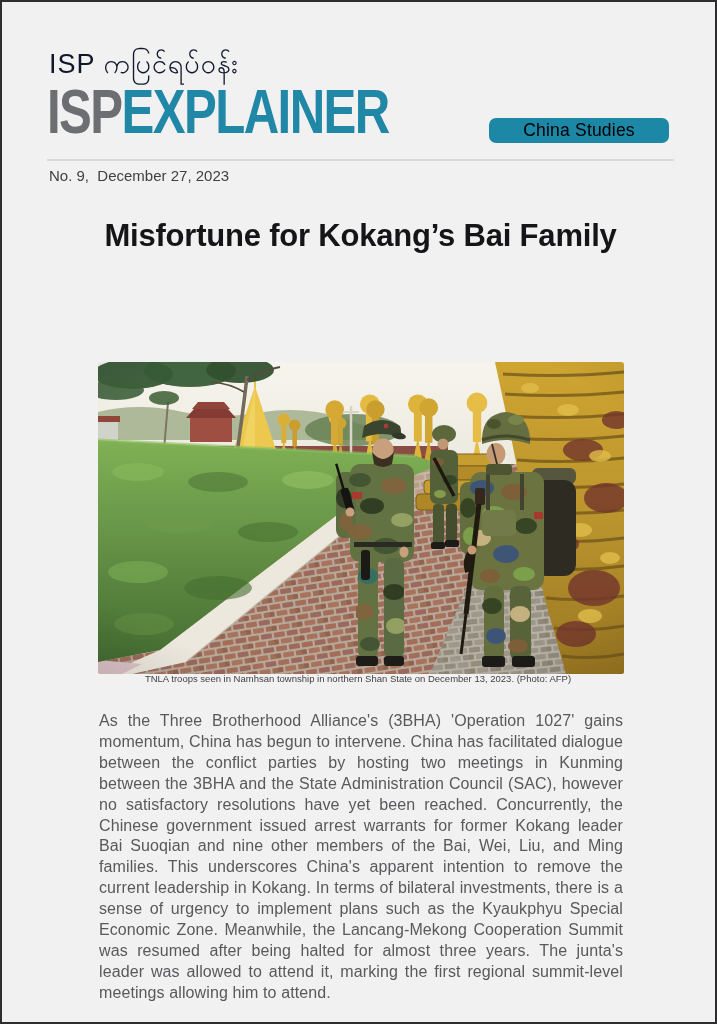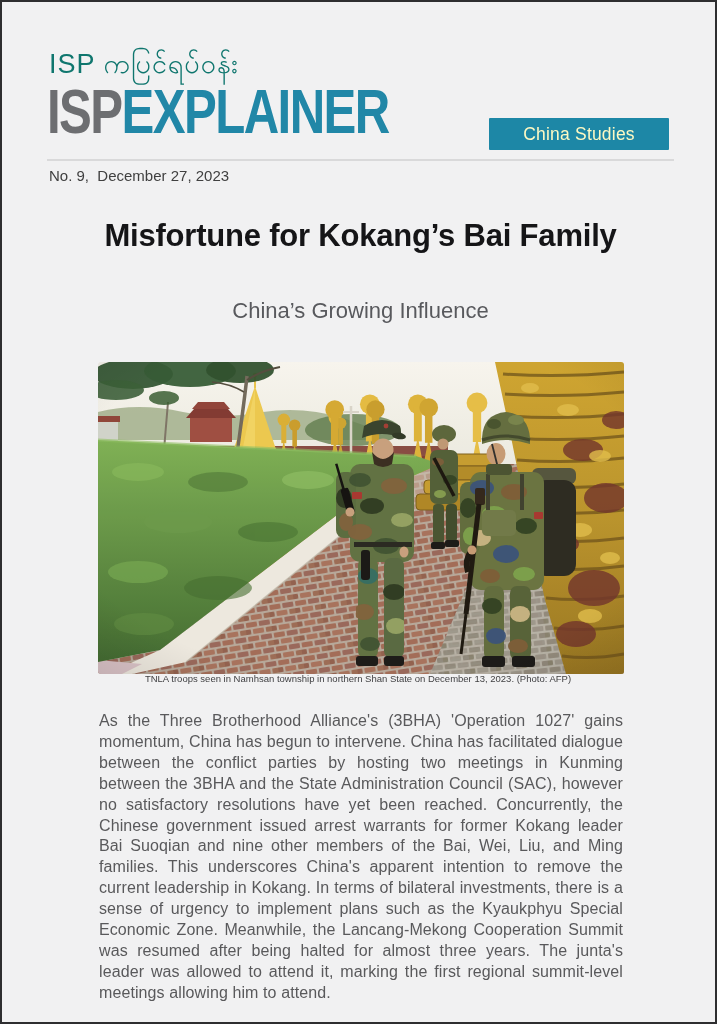--- a/index.html
+++ b/index.html
@@ -1,27 +1,27 @@
 <!DOCTYPE html>
 <html><head>
 <meta charset="utf-8">
 <style>
   html,body{margin:0;padding:0;background:#e6e6e8;}
   .page{
     position:relative;width:717px;height:1024px;margin:0 auto;
     background:#f1f1f2;border:2px solid #2e2e30;box-sizing:border-box;
     font-family:"Liberation Sans","DejaVu Sans",sans-serif;overflow:hidden;
   }
-  .burmese{position:absolute;left:47px;top:44px;font-size:27px;color:#0f766e;letter-spacing:1px;}
+  .burmese{position:absolute;left:47px;top:44px;font-size:27px;color:#0f172a;letter-spacing:1px;}
   .logo{position:absolute;left:45px;top:76px;font-size:63px;font-weight:bold;letter-spacing:-2px;
         transform:scaleX(0.78);transform-origin:0 0;white-space:nowrap;line-height:66px;}
   .logo-isp{color:#6d6e71;}
   .logo-exp{color:#2187a7;}
-  .badge{position:absolute;left:487px;top:116px;width:180px;height:32px;background:#1d87a6;color:#fef9c3;
-         border-radius:1px;font-size:17.5px;font-weight:500;display:flex;align-items:center;justify-content:center;
+  .badge{position:absolute;left:487px;top:116px;width:180px;height:25px;background:#1d87a6;color:#000000;
+         border-radius:7px;font-size:17.5px;font-weight:500;display:flex;align-items:center;justify-content:center;
          letter-spacing:0.2px;}
   .rule{position:absolute;left:45px;top:157px;width:627px;height:2px;background:#d9d9da;}
   .issue{position:absolute;left:47px;top:165px;font-size:15px;color:#404040;white-space:pre;}
   .title{position:absolute;left:0;top:216px;width:717px;text-align:center;font-size:31px;font-weight:bold;
          color:#151517;letter-spacing:-0.2px;margin:0;}
   .subtitle{position:absolute;left:0;top:262px;width:717px;text-align:center;font-size:22px;line-height:31px;
             color:#58595d;font-weight:500;margin:0;}
   .photo{position:absolute;left:96px;top:360px;width:526px;height:312px;border-radius:3px;overflow:hidden;margin:0;}
   .photo svg{display:block;width:100%;height:100%;}
   .caption{position:absolute;left:96px;top:671px;width:520px;text-align:center;font-size:9.5px;color:#3f3f41;}
@@ -42,21 +42,20 @@
   <div class="badge">China Studies</div>
 
   <div class="rule"></div>
 
   <div class="issue">No. 9,  December 27, 2023</div>
 
   <h1 class="title">Misfortune for Kokang’s Bai Family</h1>
 
   <h2 class="subtitle">
     <br>
-    <span>China’s Growing Influence</span>
   </h2>
 
   <figure class="photo" role="img" aria-label="TNLA troops in camouflage uniforms standing on a brick path beside rows of golden pagodas in Namhsan township">
     <svg viewBox="0 0 526 312" preserveAspectRatio="none">
       <defs>
         <linearGradient id="sky" x1="0" y1="0" x2="0" y2="1">
           <stop offset="0" stop-color="#f7f6f2"></stop>
             <stop offset="1" stop-color="#e7e8df"></stop>
         </linearGradient>
         <linearGradient id="grass" x1="0" y1="0" x2="0" y2="1">

